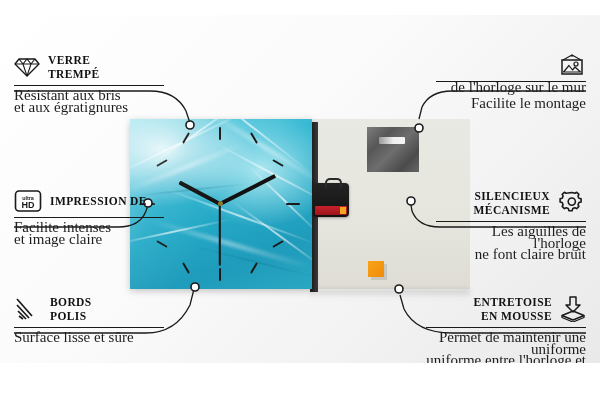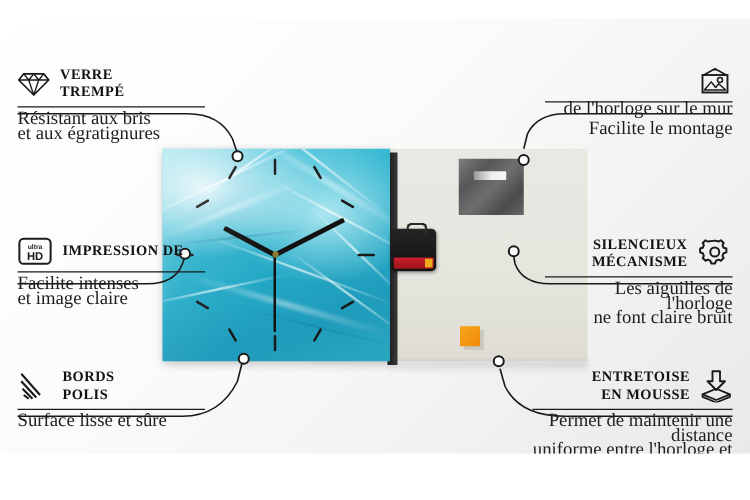--- a/index.html
+++ b/index.html
@@ -391,17 +391,17 @@
       </span>
       <span class="icon">
         <svg width="26" height="26" viewBox="0 0 26 26">
           <path d="M10,1 L16,1 L16,9 L20,9 L13,16 L6,9 L10,9 Z" fill="none" stroke="#1a1a1a" stroke-width="1.5" stroke-linejoin="round"></path>
           <path d="M13,15 L24,19.5 L13,24 L2,19.5 Z" fill="none" stroke="#1a1a1a" stroke-width="1.5" stroke-linejoin="round"></path>
           <path d="M2,19.5 L2,21.5 L13,26 L24,21.5 L24,19.5" fill="none" stroke="#1a1a1a" stroke-width="1.3" stroke-linejoin="round"></path>
         </svg>
       </span>
     </div>
     <div class="rule" style="margin-top:4px; width:160px;"></div>
-    <div class="desc" style="margin-top:4px;">Permet de maintenir une distance</div>
+    <div class="desc" style="margin-top:4px;">Permet de maintenir une uniforme</div>
     <div class="desc">uniforme entre l'horloge et le mur</div>
   </div>
 
 </div>
 
 </body></html>

